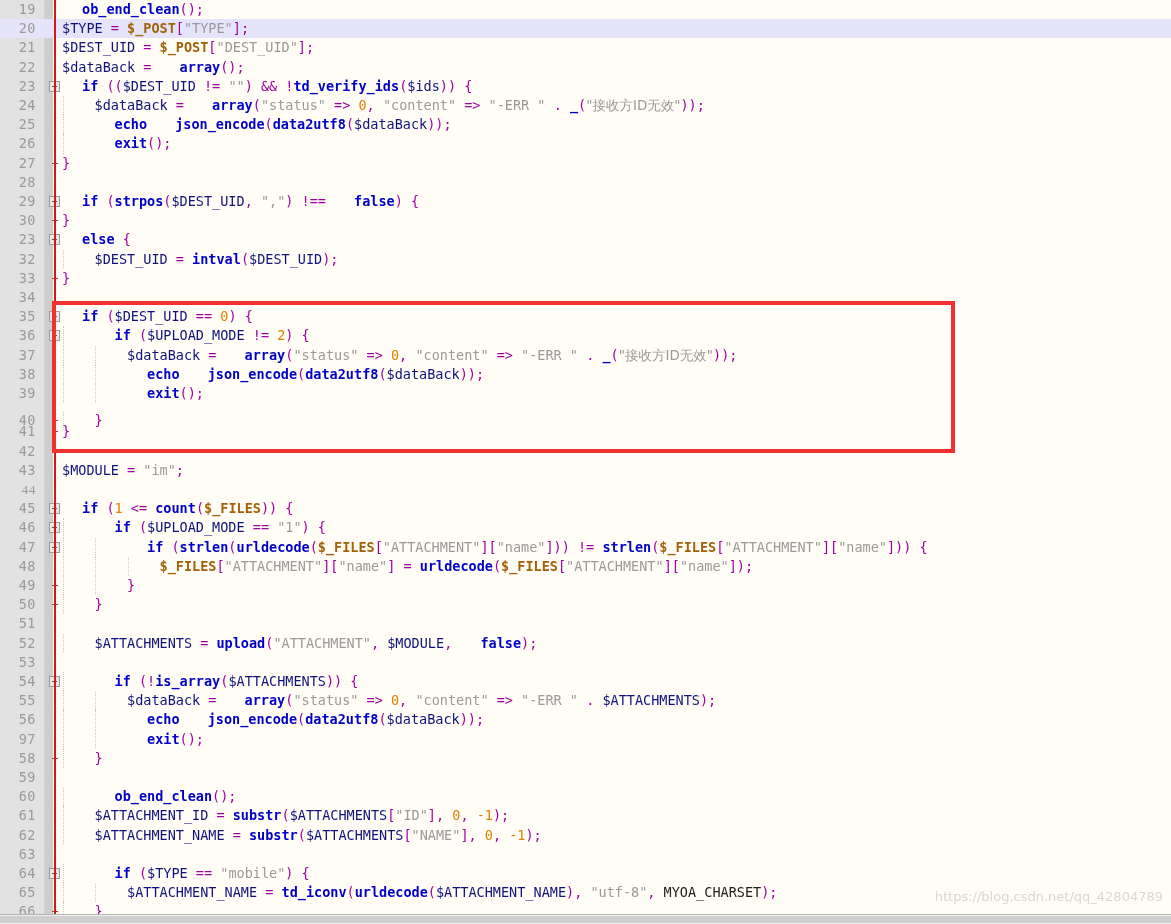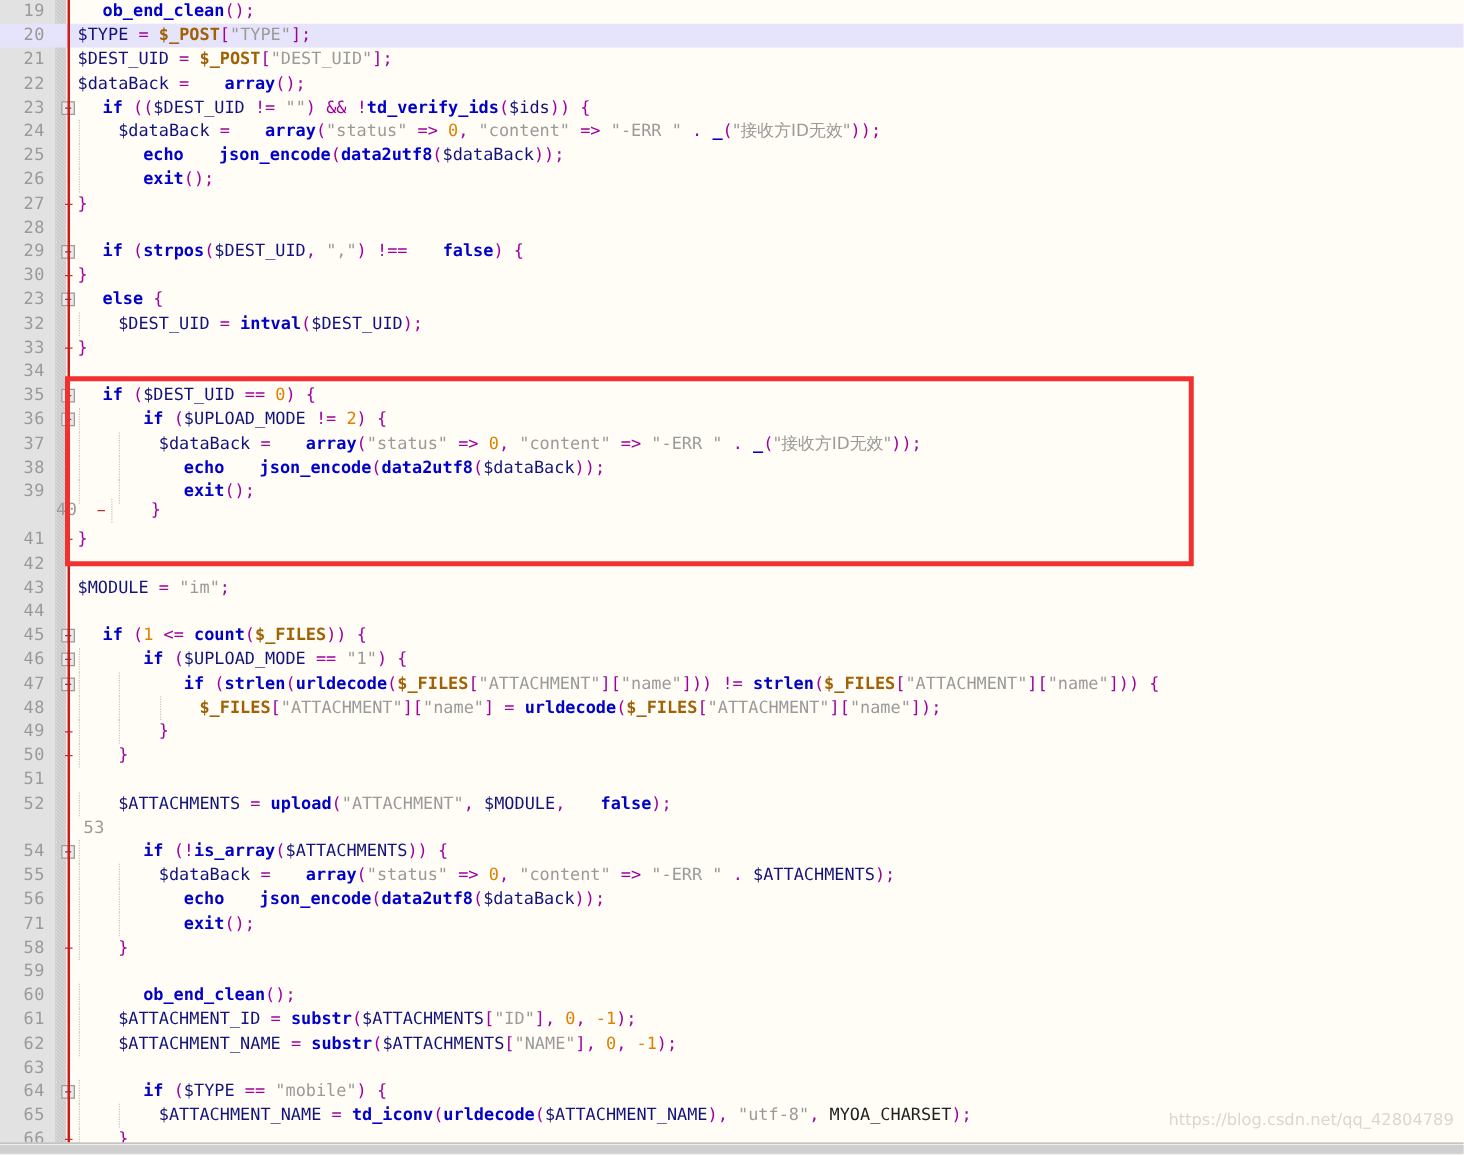--- a/index.html
+++ b/index.html
@@ -194,38 +194,38 @@
       <div class="line" style="top: 211.2px; position: absolute; left: 0px; right: 0px;"><span class="lnum">30</span><span class="ltext"><span class="punc">}</span></span><span class="foldend"></span></div>
       <div class="line" style="top: 230.4px; position: absolute; left: 0px; right: 0px;"><span class="lnum">23</span><span class="ltext"><span class="kw">else</span><span class="plain"> </span><span class="punc">{</span></span><span class="fold" style="left: 49px;"></span></div>
       <div class="line" style="top: 249.6px; position: absolute; left: 0px; right: 0px;"><span class="lnum">32</span><span class="guide" style="left: 63px;"></span><span class="ltext"><span class="plain">    </span><span class="var">$DEST_UID</span><span class="plain"> </span><span class="op">=</span><span class="plain"> </span><span class="fn">intval</span><span class="punc">(</span><span class="var">$DEST_UID</span><span class="punc">);</span></span></div>
       <div class="line" style="top: 268.8px; position: absolute; left: 0px; right: 0px;"><span class="lnum">33</span><span class="ltext"><span class="punc">}</span></span><span class="foldend"></span></div>
       <div class="line" style="top: 288px; position: absolute; left: 0px; right: 0px;"><span class="lnum">34</span><span class="ltext"></span></div>
       <div class="line" style="top: 307.2px; position: absolute; left: 0px; right: 0px;"><span class="lnum">35</span><span class="ltext"><span class="kw">if</span><span class="plain"> </span><span class="punc">(</span><span class="var">$DEST_UID</span><span class="plain"> </span><span class="op">==</span><span class="plain"> </span><span class="num">0</span><span class="punc">)</span><span class="plain"> </span><span class="punc">{</span></span><span class="fold" style="left: 49px;"></span></div>
       <div class="line" style="top: 326.4px; position: absolute; left: 0px; right: 0px;"><span class="lnum">36</span><span class="guide" style="left: 63px;"></span><span class="ltext"><span class="plain">    </span><span class="kw">if</span><span class="plain"> </span><span class="punc">(</span><span class="var">$UPLOAD_MODE</span><span class="plain"> </span><span class="op">!=</span><span class="plain"> </span><span class="num">2</span><span class="punc">)</span><span class="plain"> </span><span class="punc">{</span></span><span class="fold" style="left: 49px;"></span></div>
       <div class="line" style="top: 345.6px; position: absolute; left: 0px; right: 0px;"><span class="lnum">37</span><span class="guide" style="left: 63px;"></span><span class="guide" style="left: 95.4px;"></span><span class="ltext"><span class="plain">        </span><span class="var">$dataBack</span><span class="plain"> </span><span class="op">=</span><span class="plain"> </span><span class="kw">array</span><span class="punc">(</span><span class="str">"status"</span><span class="plain"> </span><span class="punc">=&gt;</span><span class="plain"> </span><span class="num">0</span><span class="punc">,</span><span class="plain"> </span><span class="str">"content"</span><span class="plain"> </span><span class="punc">=&gt;</span><span class="plain"> </span><span class="str">"-ERR "</span><span class="plain"> </span><span class="op">.</span><span class="plain"> </span><span class="fn">_</span><span class="punc">(</span><span class="cjk">"接收方ID无效"</span><span class="punc">));</span></span></div>
       <div class="line" style="top: 364.8px; position: absolute; left: 0px; right: 0px;"><span class="lnum">38</span><span class="guide" style="left: 63px;"></span><span class="guide" style="left: 95.4px;"></span><span class="ltext"><span class="plain">        </span><span class="kw">echo</span><span class="plain"> </span><span class="kw">json_encode</span><span class="punc">(</span><span class="fn">data2utf8</span><span class="punc">(</span><span class="var">$dataBack</span><span class="punc">));</span></span></div>
       <div class="line" style="top: 384px; position: absolute; left: 0px; right: 0px;"><span class="lnum">39</span><span class="guide" style="left: 63px;"></span><span class="guide" style="left: 95.4px;"></span><span class="ltext"><span class="plain">        </span><span class="kw">exit</span><span class="punc">();</span></span></div>
-      <div class="line" style="top: 399px; position: absolute; left: 0px; right: 0px; margin-left: 26px;"><span class="lnum">40</span><span class="guide" style="left: 63px;"></span><span class="ltext"><span class="plain">    </span><span class="punc">}</span></span><span class="foldend"></span></div>
+      <div class="line" style="top: 411px; position: absolute; left: 0px; right: 0px;"><span class="lnum">40</span><span class="guide" style="left: 63px;"></span><span class="ltext"><span class="plain">    </span><span class="punc">}</span></span><span class="foldend"></span></div>
       <div class="line" style="top: 422.4px; position: absolute; left: 0px; right: 0px;"><span class="lnum">41</span><span class="ltext"><span class="punc">}</span></span><span class="foldend"></span></div>
       <div class="line" style="top: 441.6px; position: absolute; left: 0px; right: 0px;"><span class="lnum">42</span><span class="ltext"></span></div>
       <div class="line" style="top: 460.8px; position: absolute; left: 0px; right: 0px;"><span class="lnum">43</span><span class="ltext"><span class="var">$MODULE</span><span class="plain"> </span><span class="op">=</span><span class="plain"> </span><span class="str">"im"</span><span class="punc">;</span></span></div>
-      <div class="line" style="top: 480px; position: absolute; left: 0px; right: 0px;"><span class="lnum">44</span><span class="ltext"></span></div>
+      <div class="line" style="top: 480px; position: absolute; left: 0px; right: 0px; font-family: Liberation Serif, serif;"><span class="lnum">44</span><span class="ltext"></span></div>
       <div class="line" style="top: 499.2px; position: absolute; left: 0px; right: 0px;"><span class="lnum">45</span><span class="ltext"><span class="kw">if</span><span class="plain"> </span><span class="punc">(</span><span class="num">1</span><span class="plain"> </span><span class="op">&lt;=</span><span class="plain"> </span><span class="fn">count</span><span class="punc">(</span><span class="sup">$_FILES</span><span class="punc">))</span><span class="plain"> </span><span class="punc">{</span></span><span class="fold" style="left: 49px;"></span></div>
       <div class="line" style="top: 518.4px; position: absolute; left: 0px; right: 0px;"><span class="lnum">46</span><span class="guide" style="left: 63px;"></span><span class="ltext"><span class="plain">    </span><span class="kw">if</span><span class="plain"> </span><span class="punc">(</span><span class="var">$UPLOAD_MODE</span><span class="plain"> </span><span class="op">==</span><span class="plain"> </span><span class="str">"1"</span><span class="punc">)</span><span class="plain"> </span><span class="punc">{</span></span><span class="fold" style="left: 49px;"></span></div>
       <div class="line" style="top: 537.6px; position: absolute; left: 0px; right: 0px;"><span class="lnum">47</span><span class="guide" style="left: 63px;"></span><span class="guide" style="left: 95.4px;"></span><span class="ltext"><span class="plain">        </span><span class="kw">if</span><span class="plain"> </span><span class="punc">(</span><span class="fn">strlen</span><span class="punc">(</span><span class="fn">urldecode</span><span class="punc">(</span><span class="sup">$_FILES</span><span class="punc">[</span><span class="str">"ATTACHMENT"</span><span class="punc">][</span><span class="str">"name"</span><span class="punc">]))</span><span class="plain"> </span><span class="op">!=</span><span class="plain"> </span><span class="fn">strlen</span><span class="punc">(</span><span class="sup">$_FILES</span><span class="punc">[</span><span class="str">"ATTACHMENT"</span><span class="punc">][</span><span class="str">"name"</span><span class="punc">]))</span><span class="plain"> </span><span class="punc">{</span></span><span class="fold" style="left: 49px;"></span></div>
       <div class="line" style="top: 556.8px; position: absolute; left: 0px; right: 0px;"><span class="lnum">48</span><span class="guide" style="left: 63px;"></span><span class="guide" style="left: 95.4px;"></span><span class="guide" style="left: 127.8px;"></span><span class="ltext"><span class="plain">            </span><span class="sup">$_FILES</span><span class="punc">[</span><span class="str">"ATTACHMENT"</span><span class="punc">][</span><span class="str">"name"</span><span class="punc">]</span><span class="plain"> </span><span class="op">=</span><span class="plain"> </span><span class="fn">urldecode</span><span class="punc">(</span><span class="sup">$_FILES</span><span class="punc">[</span><span class="str">"ATTACHMENT"</span><span class="punc">][</span><span class="str">"name"</span><span class="punc">]);</span></span></div>
       <div class="line" style="top: 576px; position: absolute; left: 0px; right: 0px;"><span class="lnum">49</span><span class="guide" style="left: 63px;"></span><span class="guide" style="left: 95.4px;"></span><span class="ltext"><span class="plain">        </span><span class="punc">}</span></span><span class="foldend"></span></div>
       <div class="line" style="top: 595.2px; position: absolute; left: 0px; right: 0px;"><span class="lnum">50</span><span class="guide" style="left: 63px;"></span><span class="ltext"><span class="plain">    </span><span class="punc">}</span></span><span class="foldend"></span></div>
       <div class="line" style="top: 614.4px; position: absolute; left: 0px; right: 0px; padding-left: 12px;"><span class="lnum">51</span><span class="ltext"></span></div>
       <div class="line" style="top: 633.6px; position: absolute; left: 0px; right: 0px;"><span class="lnum">52</span><span class="guide" style="left: 63px;"></span><span class="ltext"><span class="plain">    </span><span class="var">$ATTACHMENTS</span><span class="plain"> </span><span class="op">=</span><span class="plain"> </span><span class="fn">upload</span><span class="punc">(</span><span class="str">"ATTACHMENT"</span><span class="punc">,</span><span class="plain"> </span><span class="var">$MODULE</span><span class="punc">,</span><span class="plain"> </span><span class="kw">false</span><span class="punc">);</span></span></div>
-      <div class="line" style="top: 652.8px; position: absolute; left: 0px; right: 0px; margin-left: 48px;"><span class="lnum">53</span><span class="ltext"></span></div>
+      <div class="line" style="top: 652.8px; position: absolute; left: 0px; right: 0px;"><span class="lnum">53</span><span class="ltext"></span></div>
       <div class="line" style="top: 672px; position: absolute; left: 0px; right: 0px;"><span class="lnum">54</span><span class="guide" style="left: 63px;"></span><span class="ltext"><span class="plain">    </span><span class="kw">if</span><span class="plain"> </span><span class="punc">(</span><span class="op">!</span><span class="fn">is_array</span><span class="punc">(</span><span class="var">$ATTACHMENTS</span><span class="punc">))</span><span class="plain"> </span><span class="punc">{</span></span><span class="fold" style="left: 49px;"></span></div>
       <div class="line" style="top: 691.2px; position: absolute; left: 0px; right: 0px;"><span class="lnum">55</span><span class="guide" style="left: 63px;"></span><span class="guide" style="left: 95.4px;"></span><span class="ltext"><span class="plain">        </span><span class="var">$dataBack</span><span class="plain"> </span><span class="op">=</span><span class="plain"> </span><span class="kw">array</span><span class="punc">(</span><span class="str">"status"</span><span class="plain"> </span><span class="punc">=&gt;</span><span class="plain"> </span><span class="num">0</span><span class="punc">,</span><span class="plain"> </span><span class="str">"content"</span><span class="plain"> </span><span class="punc">=&gt;</span><span class="plain"> </span><span class="str">"-ERR "</span><span class="plain"> </span><span class="op">.</span><span class="plain"> </span><span class="var">$ATTACHMENTS</span><span class="punc">);</span></span></div>
       <div class="line" style="top: 710.4px; position: absolute; left: 0px; right: 0px;"><span class="lnum">56</span><span class="guide" style="left: 63px;"></span><span class="guide" style="left: 95.4px;"></span><span class="ltext"><span class="plain">        </span><span class="kw">echo</span><span class="plain"> </span><span class="kw">json_encode</span><span class="punc">(</span><span class="fn">data2utf8</span><span class="punc">(</span><span class="var">$dataBack</span><span class="punc">));</span></span></div>
-      <div class="line" style="top: 729.6px; position: absolute; left: 0px; right: 0px;"><span class="lnum">71</span><span class="guide" style="left: 63px;"></span><span class="guide" style="left: 95.4px;"></span><span class="ltext"><span class="plain">        </span><span class="kw">exit</span><span class="punc">();</span></span></div>
+      <div class="line" style="top: 729.6px; position: absolute; left: 0px; right: 0px;"><span class="lnum">97</span><span class="guide" style="left: 63px;"></span><span class="guide" style="left: 95.4px;"></span><span class="ltext"><span class="plain">        </span><span class="kw">exit</span><span class="punc">();</span></span></div>
       <div class="line" style="top: 748.8px; position: absolute; left: 0px; right: 0px;"><span class="lnum">58</span><span class="guide" style="left: 63px;"></span><span class="ltext"><span class="plain">    </span><span class="punc">}</span></span><span class="foldend"></span></div>
       <div class="line" style="top: 768px; position: absolute; left: 0px; right: 0px; padding-left: 32px;"><span class="lnum">59</span><span class="ltext"></span></div>
       <div class="line" style="top: 787.2px; position: absolute; left: 0px; right: 0px;"><span class="lnum">60</span><span class="guide" style="left: 63px;"></span><span class="ltext"><span class="plain">    </span><span class="kw">ob_end_clean</span><span class="punc">();</span></span></div>
       <div class="line" style="top: 806.4px; position: absolute; left: 0px; right: 0px;"><span class="lnum">61</span><span class="guide" style="left: 63px;"></span><span class="ltext"><span class="plain">    </span><span class="var">$ATTACHMENT_ID</span><span class="plain"> </span><span class="op">=</span><span class="plain"> </span><span class="fn">substr</span><span class="punc">(</span><span class="var">$ATTACHMENTS</span><span class="punc">[</span><span class="str">"ID"</span><span class="punc">],</span><span class="plain"> </span><span class="num">0</span><span class="punc">,</span><span class="plain"> </span><span class="num">-1</span><span class="punc">);</span></span></div>
       <div class="line" style="top: 825.6px; position: absolute; left: 0px; right: 0px;"><span class="lnum">62</span><span class="guide" style="left: 63px;"></span><span class="ltext"><span class="plain">    </span><span class="var">$ATTACHMENT_NAME</span><span class="plain"> </span><span class="op">=</span><span class="plain"> </span><span class="fn">substr</span><span class="punc">(</span><span class="var">$ATTACHMENTS</span><span class="punc">[</span><span class="str">"NAME"</span><span class="punc">],</span><span class="plain"> </span><span class="num">0</span><span class="punc">,</span><span class="plain"> </span><span class="num">-1</span><span class="punc">);</span></span></div>
       <div class="line" style="top: 844.8px; position: absolute; left: 0px; right: 0px;"><span class="lnum">63</span><span class="ltext"></span></div>
       <div class="line" style="top: 864px; position: absolute; left: 0px; right: 0px;"><span class="lnum">64</span><span class="guide" style="left: 63px;"></span><span class="ltext"><span class="plain">    </span><span class="kw">if</span><span class="plain"> </span><span class="punc">(</span><span class="var">$TYPE</span><span class="plain"> </span><span class="op">==</span><span class="plain"> </span><span class="str">"mobile"</span><span class="punc">)</span><span class="plain"> </span><span class="punc">{</span></span><span class="fold" style="left: 49px;"></span></div>
       <div class="line" style="top: 883.2px; position: absolute; left: 0px; right: 0px;"><span class="lnum">65</span><span class="guide" style="left: 63px;"></span><span class="guide" style="left: 95.4px;"></span><span class="ltext"><span class="plain">        </span><span class="var">$ATTACHMENT_NAME</span><span class="plain"> </span><span class="op">=</span><span class="plain"> </span><span class="fn">td_iconv</span><span class="punc">(</span><span class="fn">urldecode</span><span class="punc">(</span><span class="var">$ATTACHMENT_NAME</span><span class="punc">),</span><span class="plain"> </span><span class="str">"utf-8"</span><span class="punc">,</span><span class="plain"> </span><span class="plain">MYOA_CHARSET</span><span class="punc">);</span></span></div>
       <div class="line" style="top: 902.4px; position: absolute; left: 0px; right: 0px;"><span class="lnum">66</span><span class="guide" style="left: 63px;"></span><span class="ltext"><span class="plain">    </span><span class="punc">}</span></span><span class="foldend"></span></div>
       <div class="line" style="top: 921.6px; position: absolute; left: 0px; right: 0px;"><span class="lnum">67</span><span class="ltext"><span class="plain">    </span><span class="punc">.</span></span></div>

